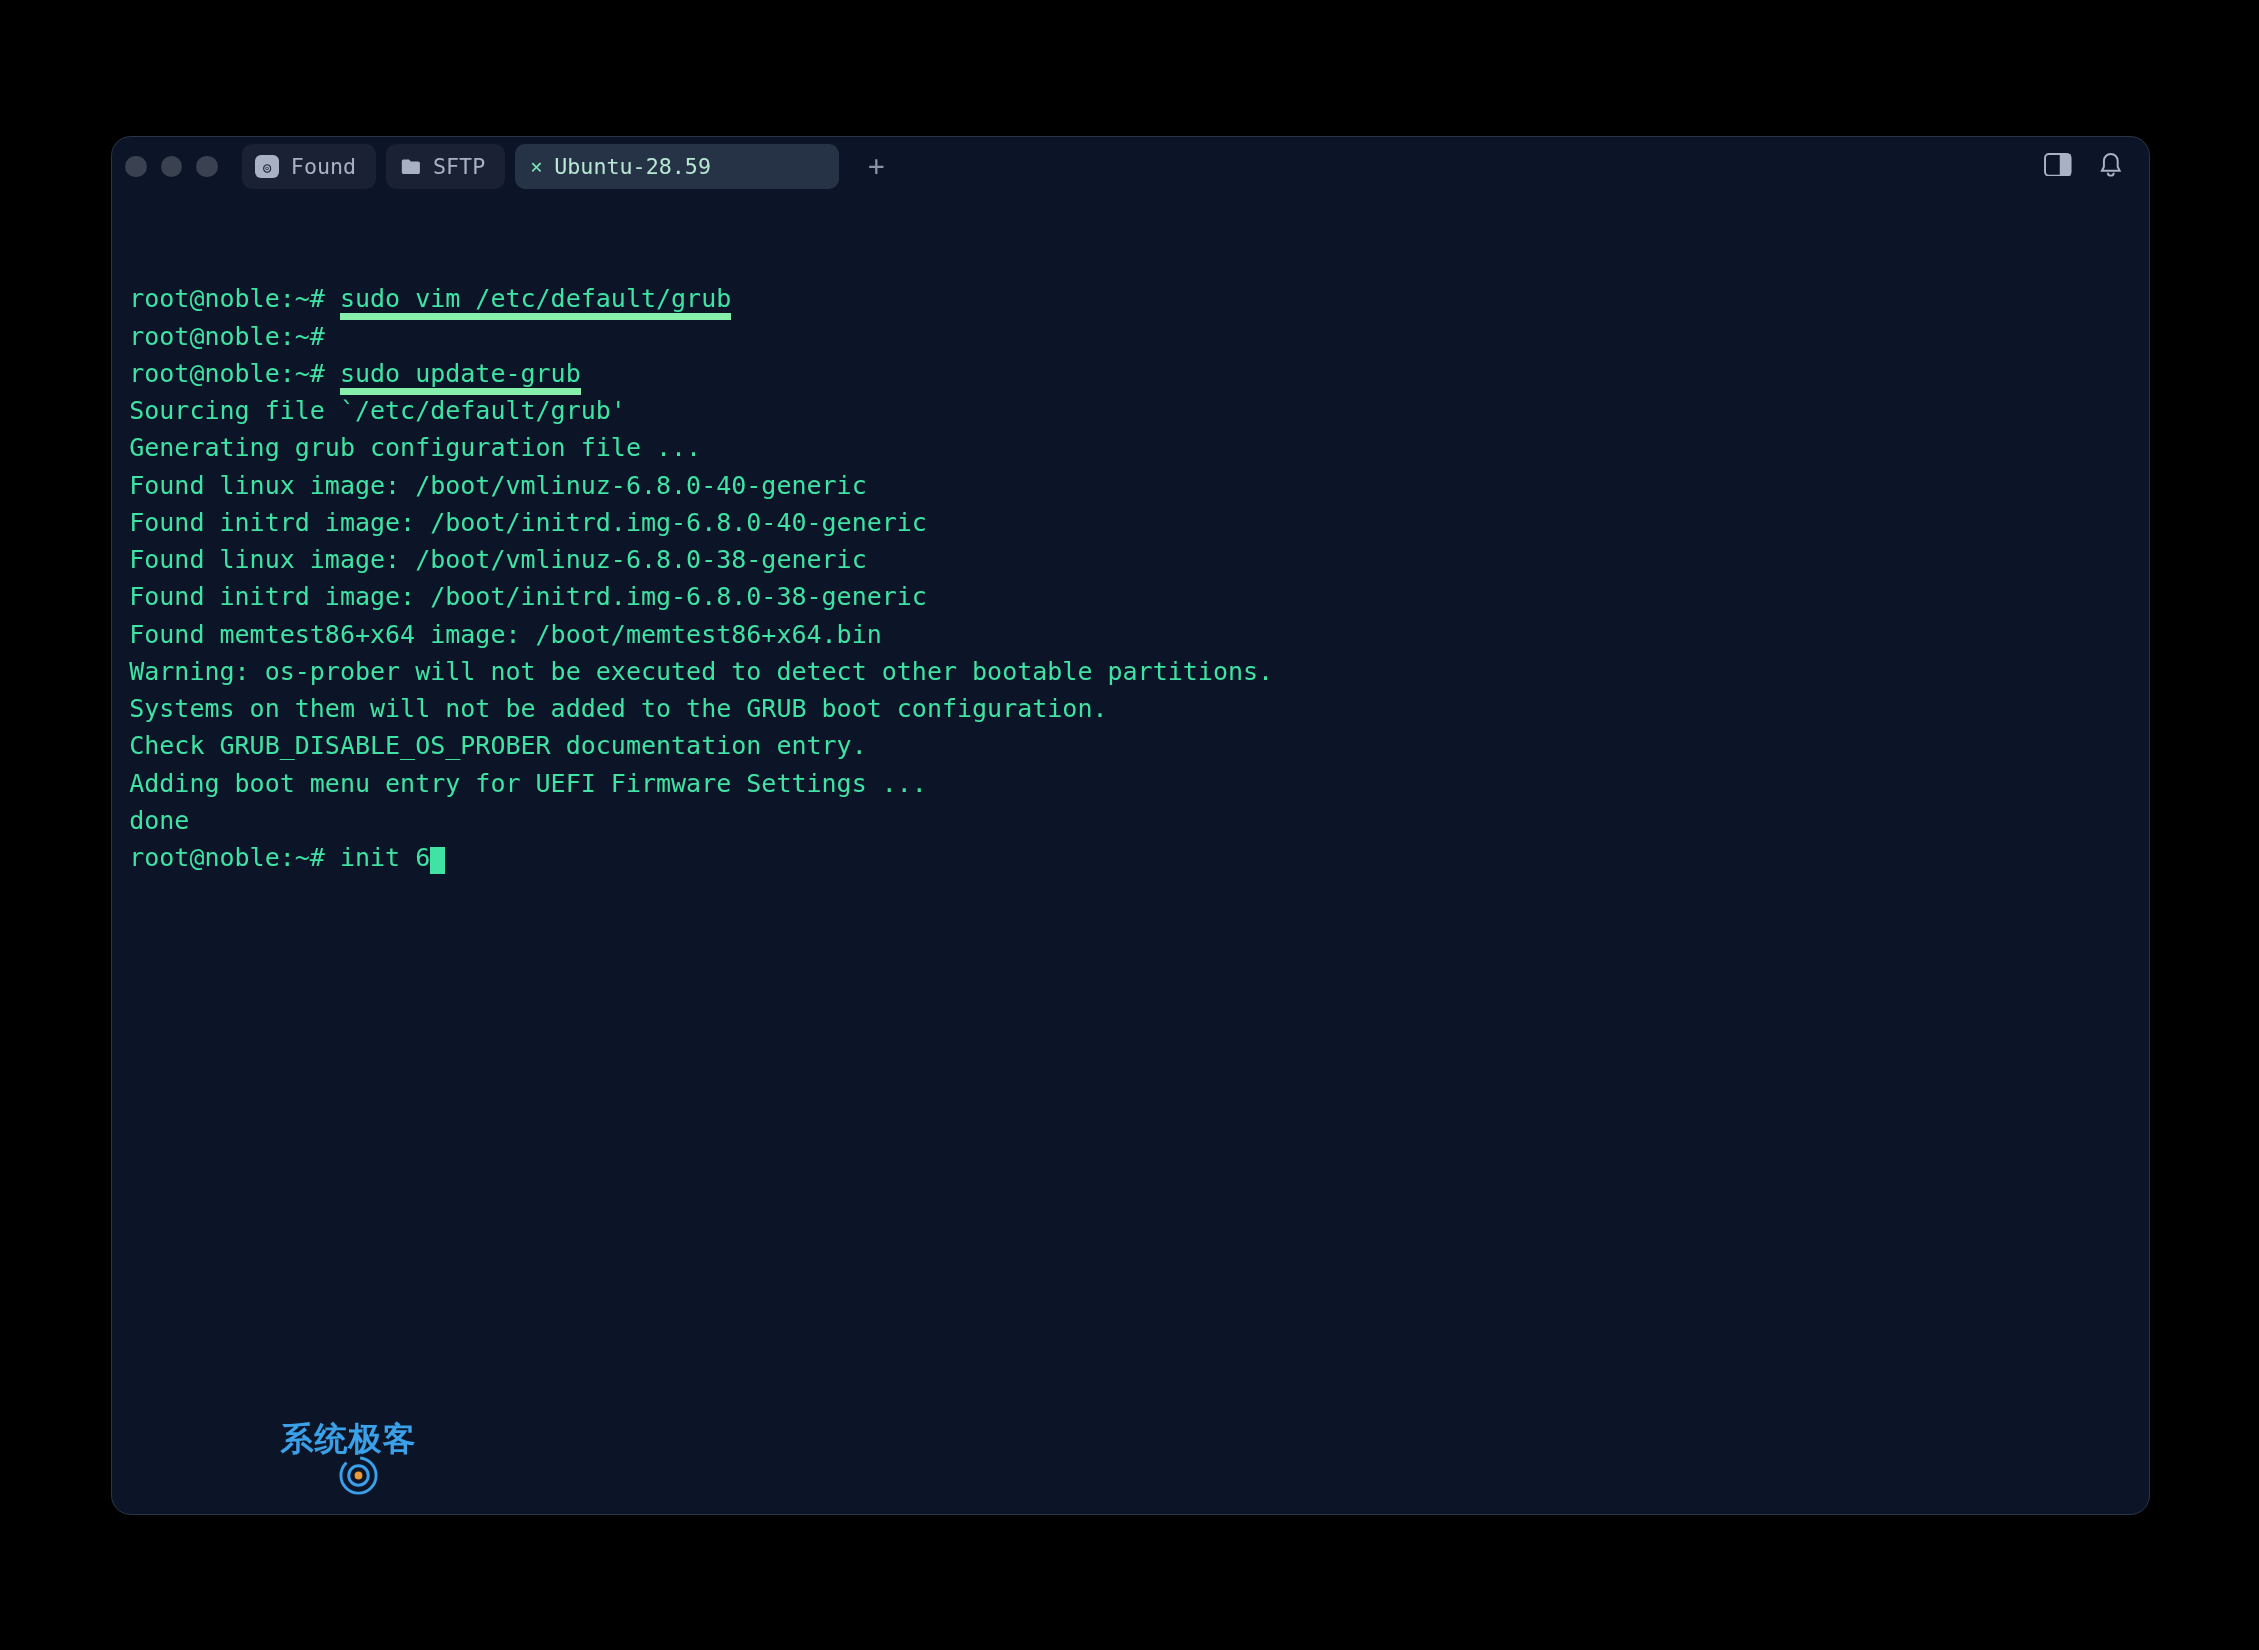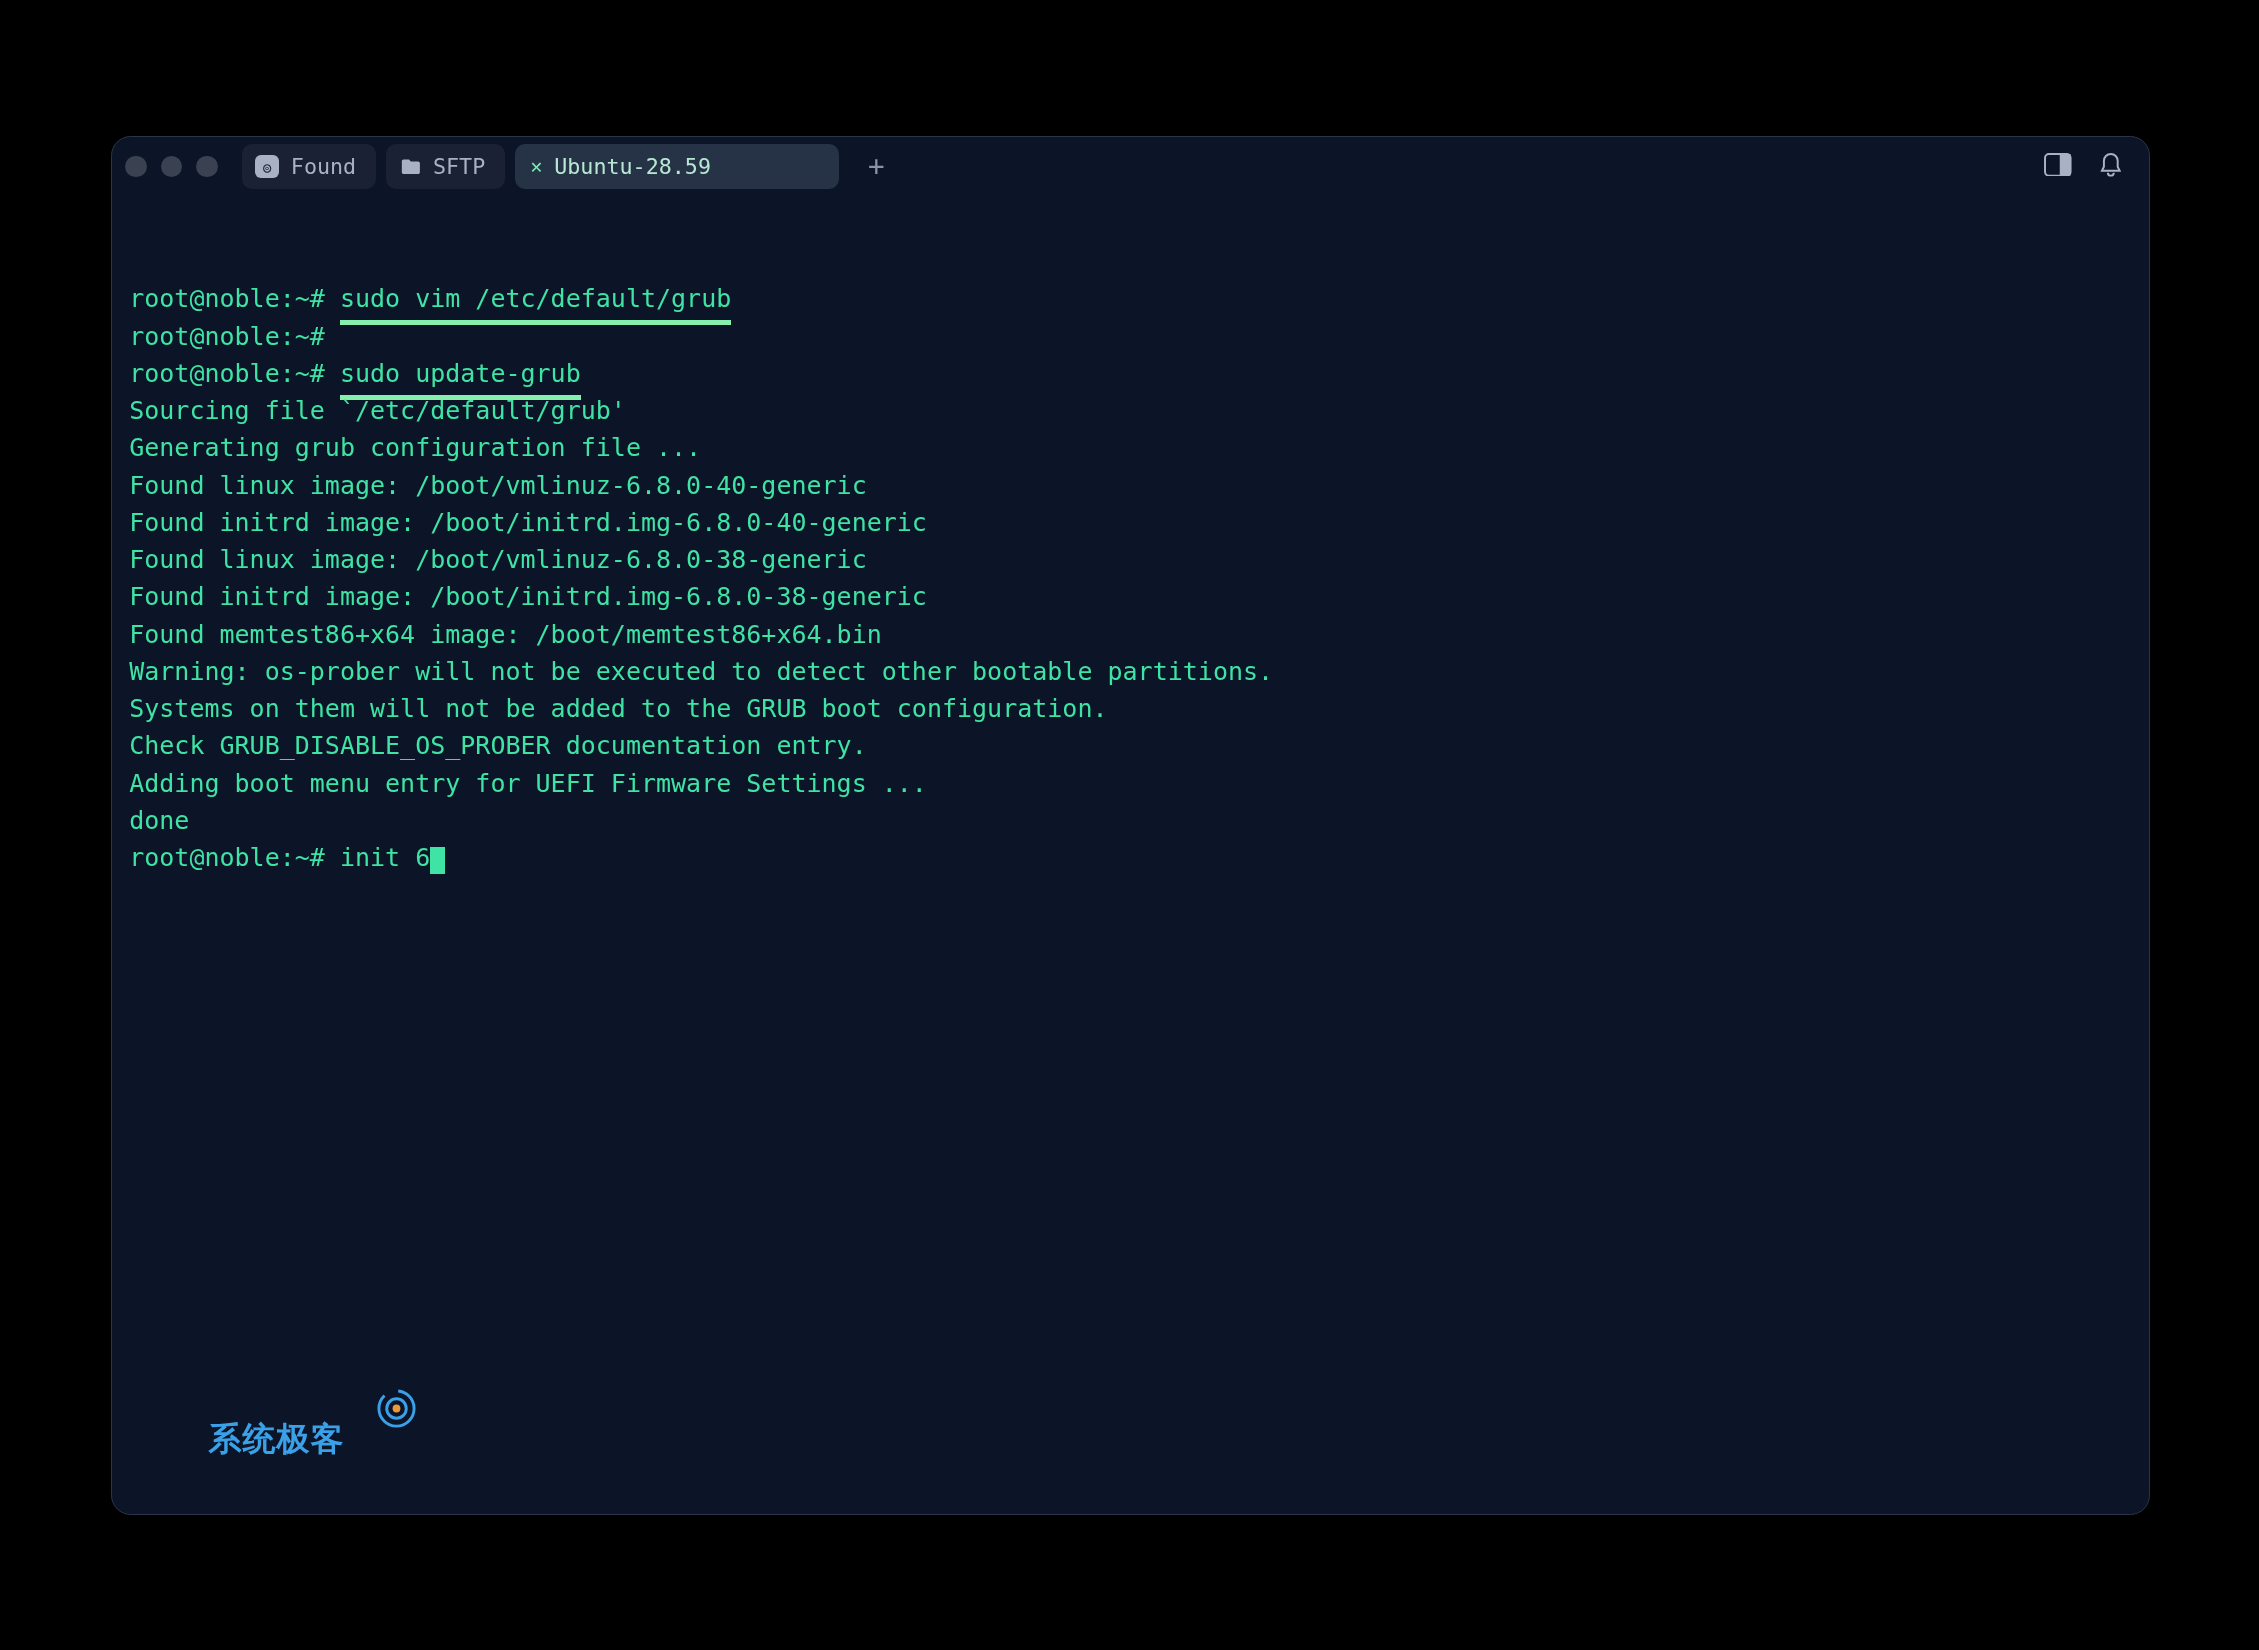--- a/index.html
+++ b/index.html
@@ -135,39 +135,38 @@
     line-height: 1.49;
     color: #3fe3a3;
     white-space: pre;
     overflow: hidden;
     position: relative;
   }
   .line {
     display: block;
   }
   .cmd-underline {
-    border-bottom: 5px solid #86efac;
-    padding-bottom: 7px;
+    border-bottom: 7px solid #86efac;
+    padding-bottom: 0;
   }
   .cursor {
     display: inline-block;
     width: 14.8px;
     height: 27.6px;
     background: #3fe3a3;
     vertical-align: text-bottom;
     margin-bottom: -2px;
   }
   .watermark {
     position: absolute;
     bottom: 51px;
-    left: 97px;
+    left: 105px;
     display: flex;
     align-items: center;
     gap: 21px;
-    flex-direction: column;
   }
   .watermark-logo {
     width: 43px;
     height: 43px;
     position: relative;
   }
   .watermark-logo svg {
     width: 43px;
     height: 43px;
   }

